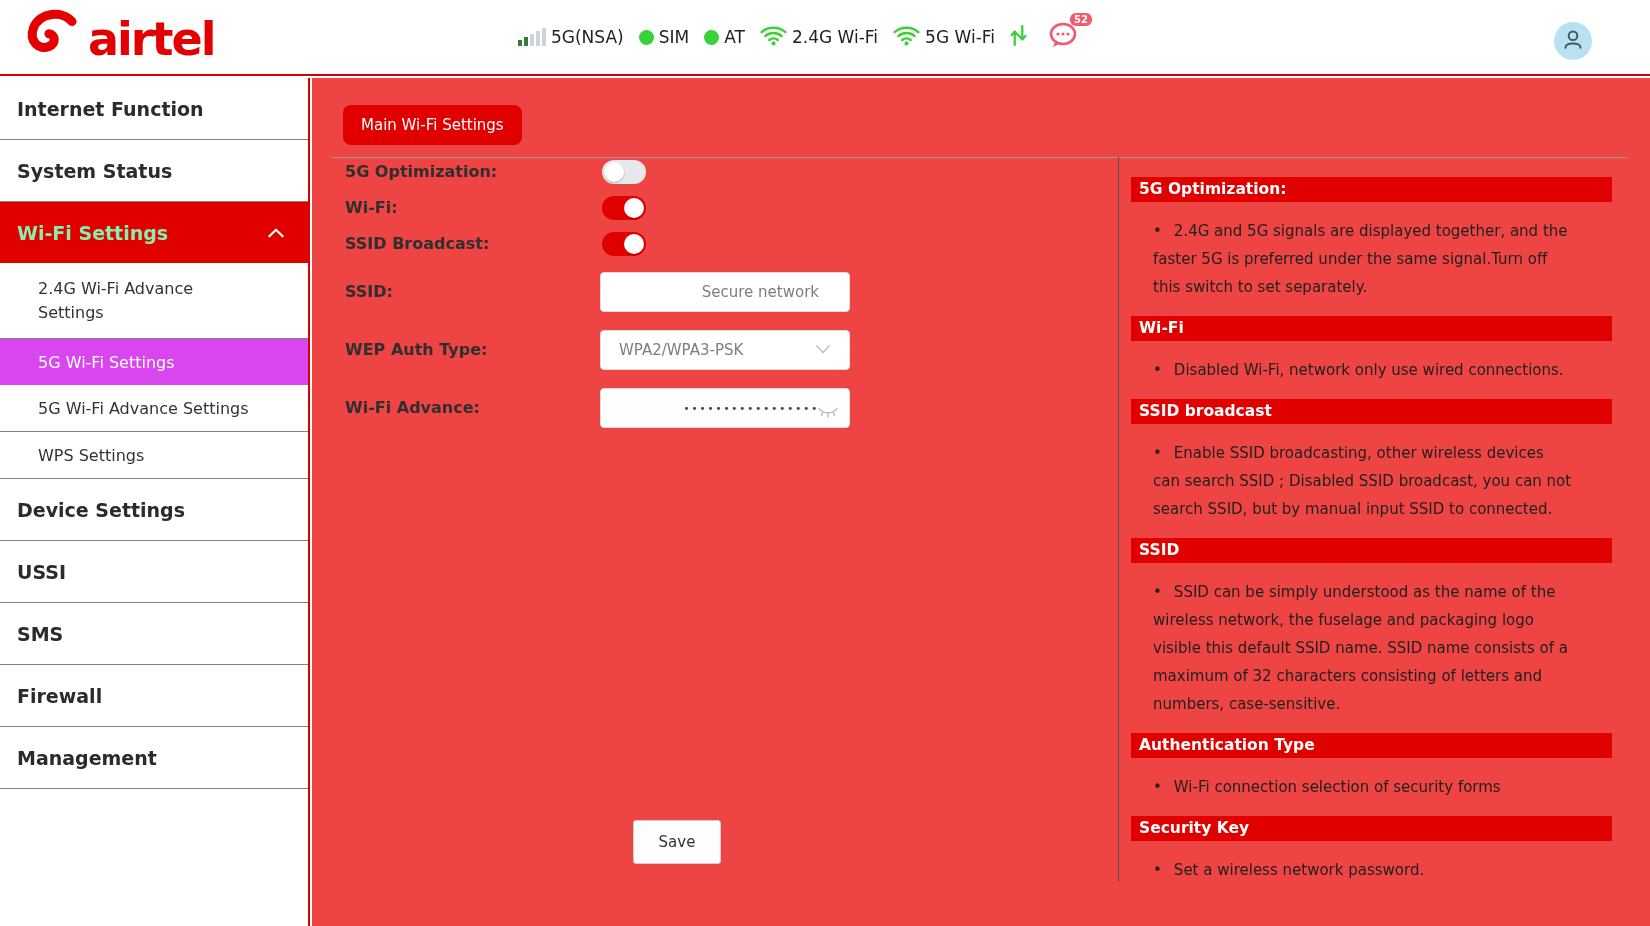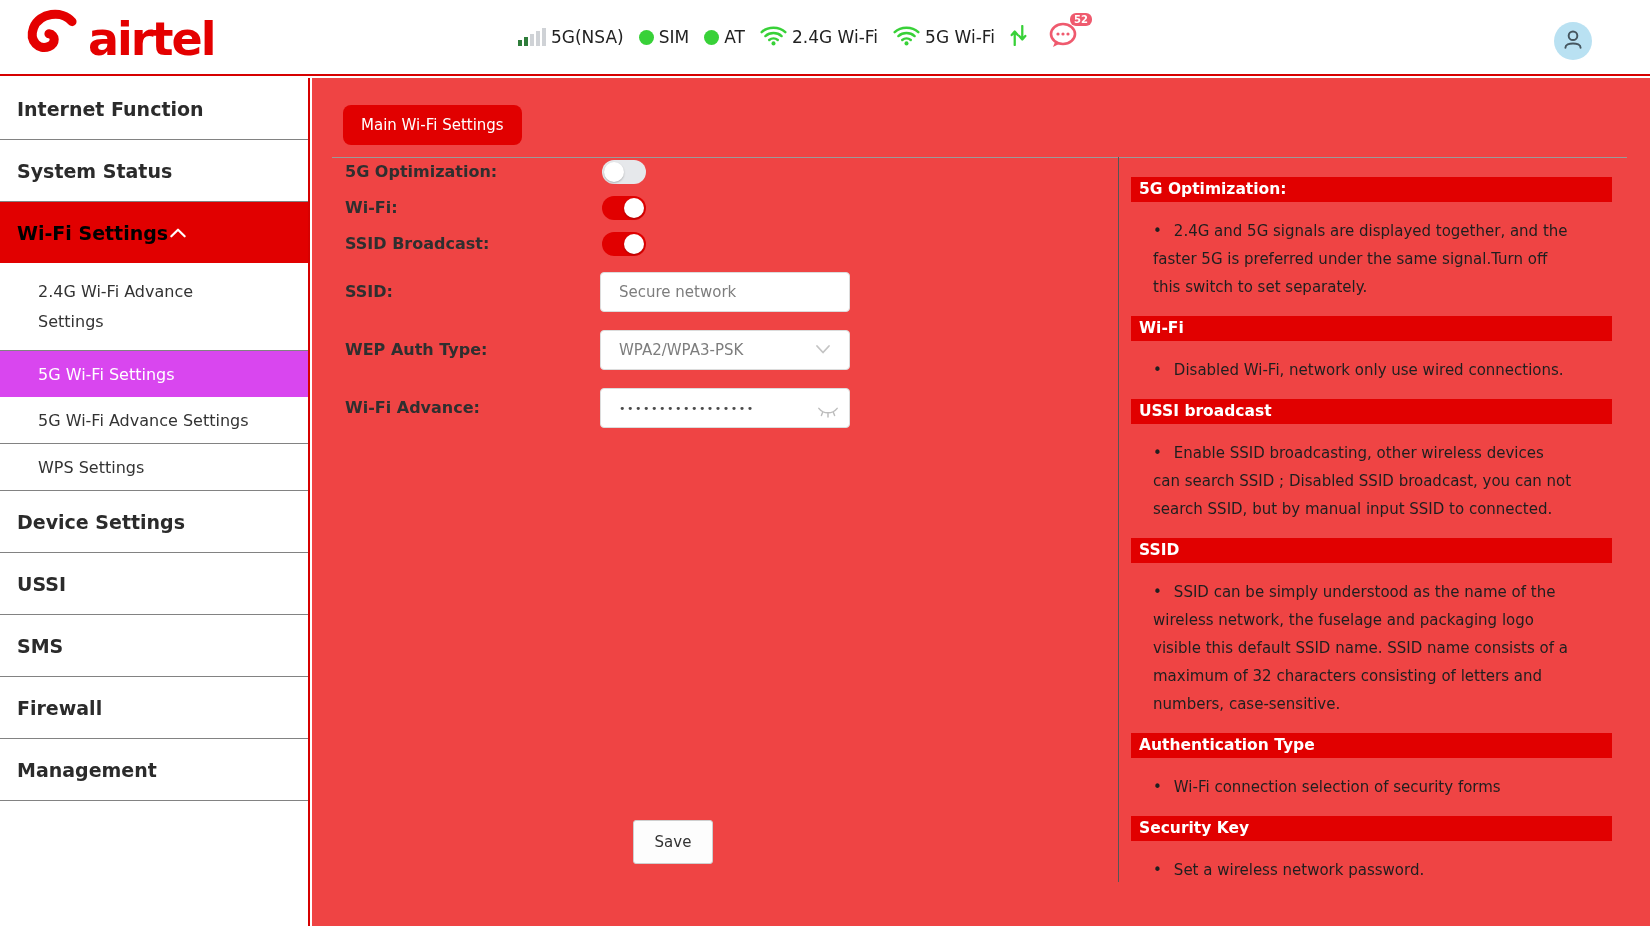--- a/index.html
+++ b/index.html
@@ -27,25 +27,25 @@
             border-radius:50%; background:#b9e1f2; display:flex; align-items:center;
             justify-content:center; cursor:pointer; }
 
   
   .sidebar { position:absolute; left:0; top:78px; width:310px; height:848px;
              background:#fff; border-right:2px solid #d60000; }
   .side-main { font-size:19px; font-weight:bold; color:#2b2b2b; padding:20px 10px 19px 17px;
                border-bottom:1px solid #828282; cursor:pointer; }
   .side-sub  { font-size:16px; color:#333; padding:14px 10px 13px 38px;
                border-bottom:1px solid #828282; cursor:pointer; }
-  .side-main.active { background:#e10000; color:#000000; border-bottom:none;
-                      display:flex; justify-content:flex-start; align-items:center;
+  .side-main.active { background:#e10000; color:#86efac; border-bottom:none;
+                      display:flex; justify-content:space-between; align-items:center;
                       padding-right:22px; }
   .side-sub.active { background:#d946ef; color:#fff; border-bottom:none; }
-  .side-sub.wrap2 span { display:inline-block; width:200px; line-height:30px; }
+  .side-sub.wrap2 span { display:inline-block; width:200px; line-height:24px; }
 
   
   .content { position:absolute; left:312px; top:78px; width:1338px; height:848px; background:#ef4444; }
   .tab { position:absolute; left:31px; top:27px; height:40px; padding:0 18px;
          background:#e10000; color:#fff; font-size:15px; line-height:40px;
          border-radius:8px; border:none; cursor:pointer; font-family:inherit; }
   .topline { position:absolute; left:20px; right:23px; top:79px; height:1px; background:#9a9a9a; }
   .vdivider { position:absolute; left:806px; top:79px; width:1px; height:725px; background:#555; }
 
   .flabel { position:absolute; font-size:16px; font-weight:bold; color:#2f2f2f; }
@@ -53,29 +53,29 @@
   .toggle { position:absolute; width:44px; height:24px; border-radius:12px; cursor:pointer; }
   .toggle .knob { position:absolute; top:2px; width:20px; height:20px; border-radius:50%;
                   background:#fff; box-shadow:0 1px 2px rgba(0,0,0,.25); }
   .toggle.on  { background:#e10000; }
   .toggle.on .knob  { right:2px; }
   .toggle.off { background:#e6e8eb; }
   .toggle.off .knob { left:2px; }
 
   .tinput { position:absolute; width:250px; height:40px; border:1px solid #dcdcdc;
             border-radius:4px; background:#fff; font-family:inherit;
-            font-size:15px; color:#7d7d7d; padding:0 30px 0 18px; outline:none; }
+            font-size:15px; color:#7d7d7d; padding:0 30px 0 18px; outline:none;text-align:right; }
   .tinput.pw { font-size:11px; letter-spacing:1.5px; color:#4a4a4a; }
   .selectbox { position:absolute; width:250px; height:40px; border:1px solid #dcdcdc;
                border-radius:4px; background:#fff; font-size:15px; color:#7d7d7d;
                display:flex; align-items:center; padding:0 18px; cursor:pointer;
                justify-content:space-between; }
   .field-icon { position:absolute; pointer-events:auto; }
 
-  .savebtn { position:absolute; left:321px; top:742px; width:80px; height:44px;
+  .savebtn { position:absolute; left:321px; top:742px; width:88px; height:44px;
              background:#fdfdfd; border:1px solid #cfcfcf; border-radius:3px;
              font-size:15px; color:#333; cursor:pointer; font-family:inherit; }
 
   
   .help { position:absolute; left:819px; top:99px; width:481px; }
   .help-title { background:#e10000; color:#fff; font-weight:bold; font-size:15.5px;
                 padding:3px 8px 4px 8px; margin-bottom:15px; }
   .help-text { font-size:15px; color:#1f1f1f; line-height:28px;
                padding:0 38px 0 22px; margin-bottom:15px; }
   .help-text .b { display:inline-block; margin-right:12px; }
@@ -253,21 +253,21 @@
 
     <button class="savebtn">Save</button>
 
     <div class="help">
       <div class="help-title">5G Optimization:</div>
       <p class="help-text"><span class="b">•</span><span>2.4G and 5G signals are displayed together, and the faster 5G is preferred under the same signal.Turn off this switch to set separately.</span></p>
 
       <div class="help-title">Wi-Fi</div>
       <p class="help-text"><span class="b">•</span><span>Disabled Wi-Fi, network only use wired connections.</span></p>
 
-      <div class="help-title">USSI broadcast</div>
+      <div class="help-title">SSID broadcast</div>
       <p class="help-text"><span class="b">•</span><span>Enable SSID broadcasting, other wireless devices can search SSID ; Disabled SSID broadcast, you can not search SSID, but by manual input SSID to connected.</span></p>
 
       <div class="help-title">SSID</div>
       <p class="help-text"><span class="b">•</span><span>SSID can be simply understood as the name of the wireless network, the fuselage and packaging logo visible this default SSID name. SSID name consists of a maximum of 32 characters consisting of letters and numbers, case-sensitive.</span></p>
 
       <div class="help-title">Authentication Type</div>
       <p class="help-text"><span class="b">•</span><span>Wi-Fi connection selection of security forms</span></p>
 
       <div class="help-title">Security Key</div>
       <p class="help-text"><span class="b">•</span><span>Set a wireless network password.</span></p>

